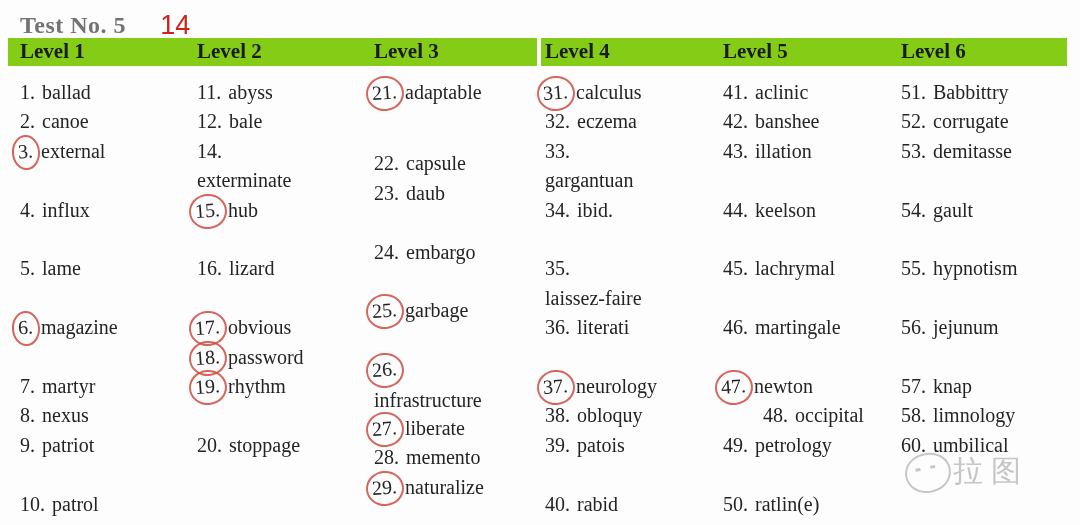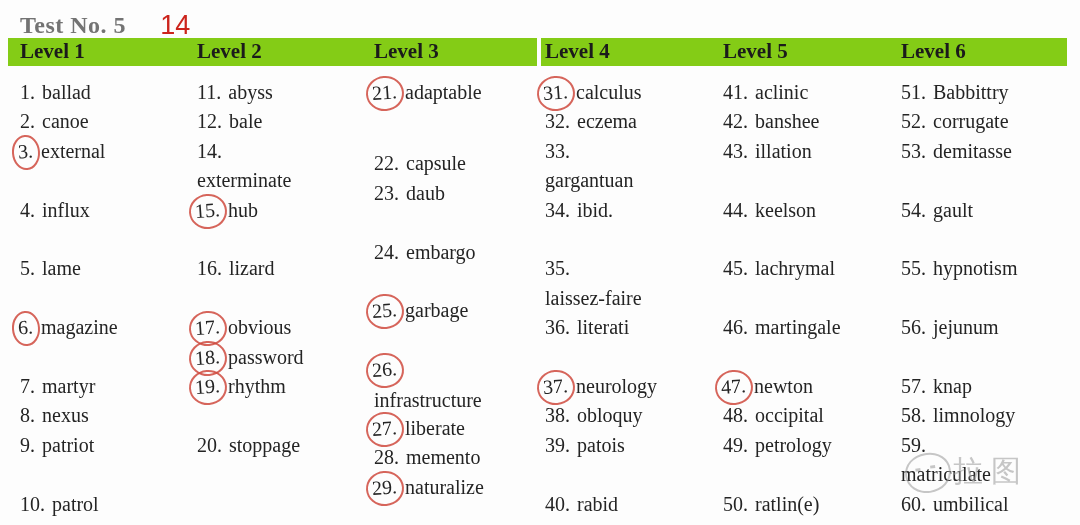--- a/index.html
+++ b/index.html
@@ -195,34 +195,33 @@
         <div class="word-item" style="height: 29.4px;"><span class="num">40.</span><span class="word">rabid</span></div>
       </div>
       <div class="level-column" style="left: 723px;">
         <div class="word-item" style="height: 29.4px;"><span class="num">41.</span><span class="word">aclinic</span></div>
         <div class="word-item" style="height: 29.4px;"><span class="num">42.</span><span class="word">banshee</span></div>
         <div class="word-item" style="height: 58.8px;"><span class="num">43.</span><span class="word">illation</span></div>
         <div class="word-item" style="height: 58.8px;"><span class="num">44.</span><span class="word">keelson</span></div>
         <div class="word-item" style="height: 58.8px;"><span class="num">45.</span><span class="word">lachrymal</span></div>
         <div class="word-item" style="height: 58.8px;"><span class="num">46.</span><span class="word">martingale</span></div>
         <div class="word-item" style="height: 29.4px;"><span class="num circled">47.</span><span class="word">newton</span></div>
-        <div class="word-item" style="height: 29.4px;"><span class="num">48.</span><span class="word">occipital</span></div>
+        <div class="word-item" style="height: 29.4px; margin-left: 40px;"><span class="num">48.</span><span class="word">occipital</span></div>
         <div class="word-item" style="height: 58.8px;"><span class="num">49.</span><span class="word">petrology</span></div>
         <div class="word-item" style="height: 29.4px;"><span class="num">50.</span><span class="word">ratlin(e)</span></div>
       </div>
       <div class="level-column" style="left: 901px;">
         <div class="word-item" style="height: 29.4px;"><span class="num">51.</span><span class="word">Babbittry</span></div>
         <div class="word-item" style="height: 29.4px;"><span class="num">52.</span><span class="word">corrugate</span></div>
         <div class="word-item" style="height: 58.8px;"><span class="num">53.</span><span class="word">demitasse</span></div>
         <div class="word-item" style="height: 58.8px;"><span class="num">54.</span><span class="word">gault</span></div>
         <div class="word-item" style="height: 58.8px;"><span class="num">55.</span><span class="word">hypnotism</span></div>
         <div class="word-item" style="height: 58.8px;"><span class="num">56.</span><span class="word">jejunum</span></div>
         <div class="word-item" style="height: 29.4px;"><span class="num">57.</span><span class="word">knap</span></div>
         <div class="word-item" style="height: 29.4px;"><span class="num">58.</span><span class="word">limnology</span></div>
-        <div class="word-item" style="height: 58.8px;"><span class="num">59.</span><span class="word block">matriculate</span></div>
         <div class="word-item" style="height: 29.4px;"><span class="num">60.</span><span class="word">umbilical</span></div>
       </div>
     </div>
 
   <div id="watermark">
     <div id="watermark-face"></div>
     <div id="watermark-text">拉图</div>
   </div>
 
 </div>

